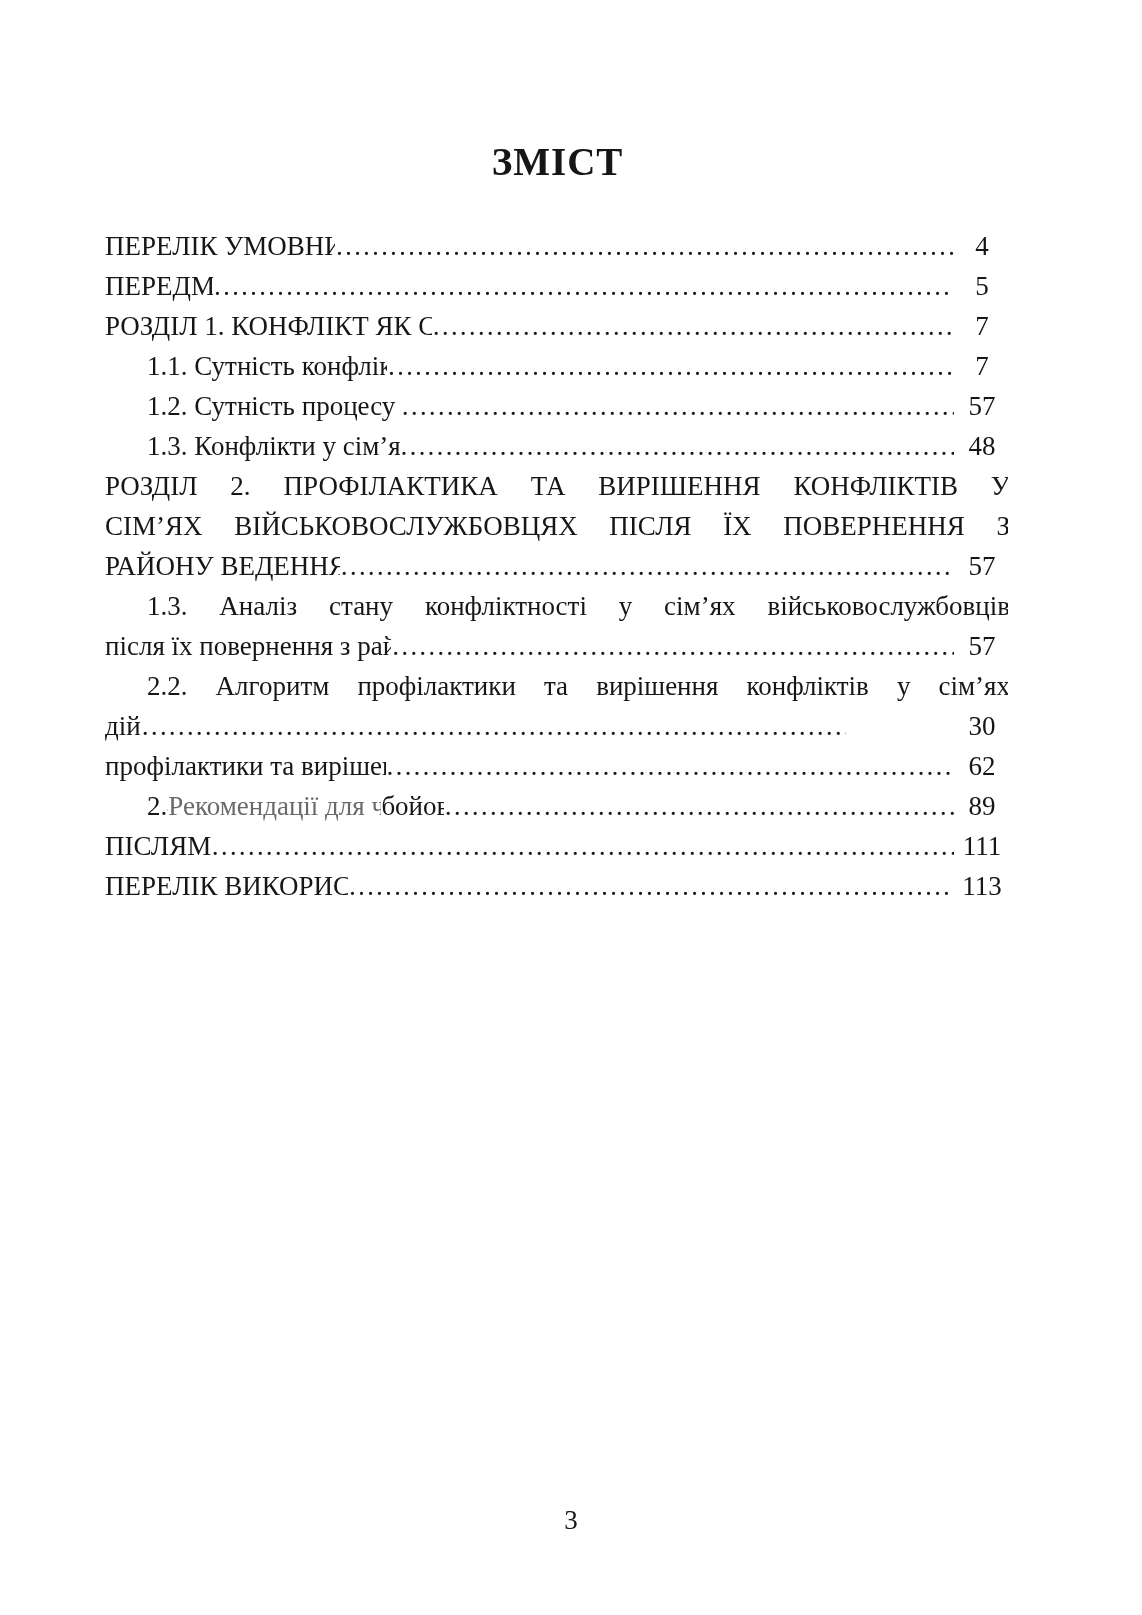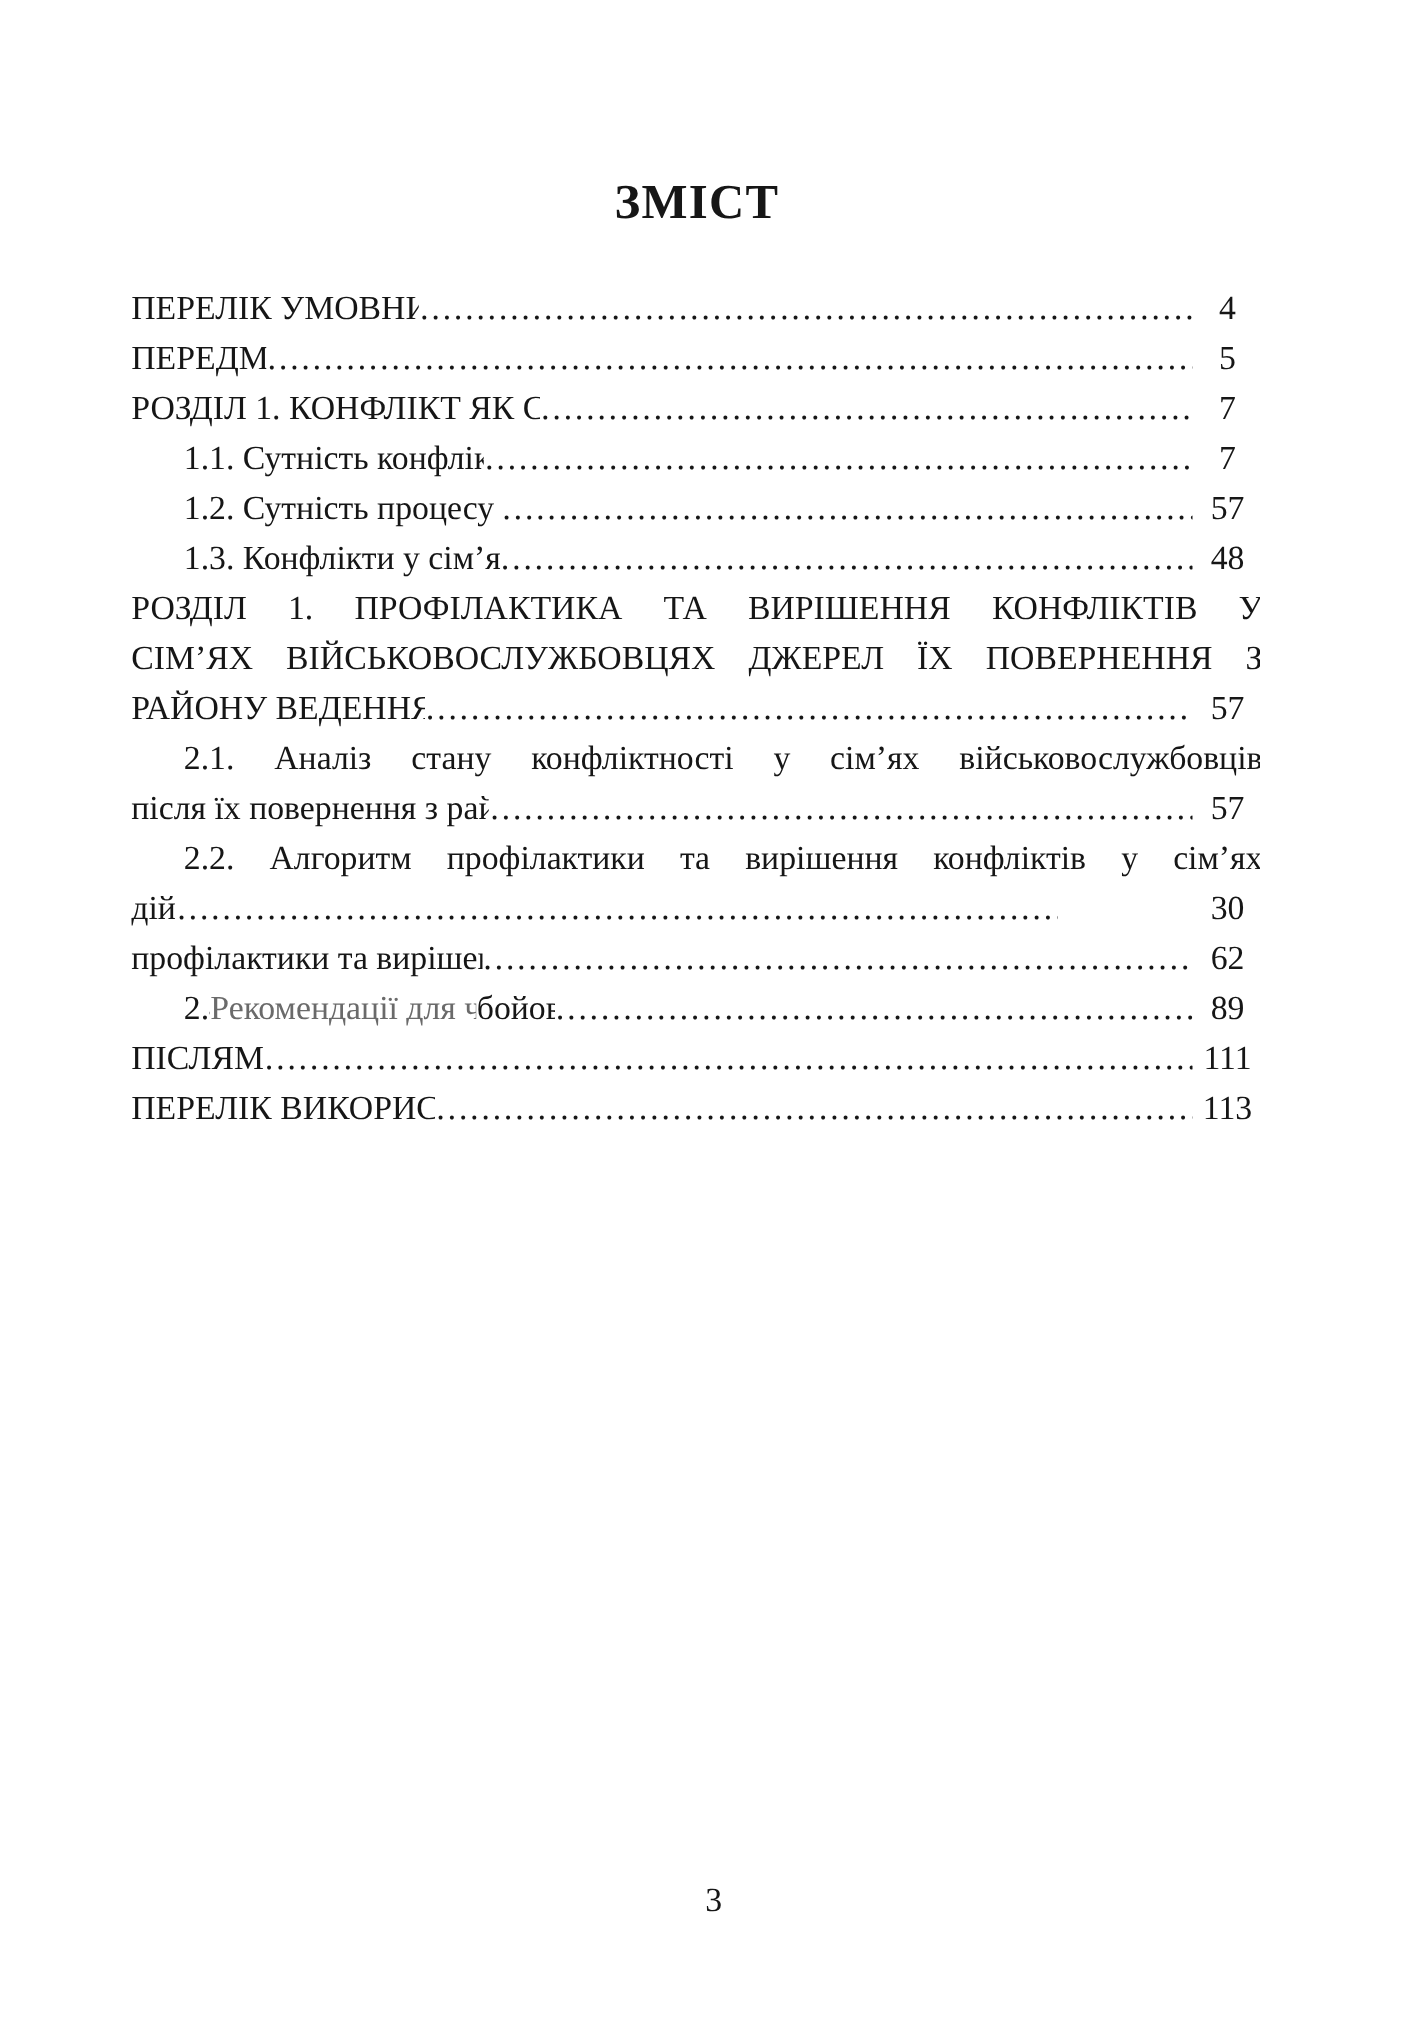--- a/index.html
+++ b/index.html
@@ -124,30 +124,30 @@
       <span class="leader">………………………………………………………………………………………………………………</span>
       <span class="num">57</span>
     </div>
 
     <div class="row indent">
       <span class="t">1.3. Конфлікти у сім’ях військовослужбовців</span>
       <span class="leader">………………………………………………………………………………………………………………</span>
       <span class="num">48</span>
     </div>
 
-    <div class="jrow">РОЗДІЛ 1. ПРОФІЛАКТИКА ТА ВИРІШЕННЯ КОНФЛІКТІВ У</div>
-    <div class="jrow">СІМ’ЯХ ВІЙСЬКОВОСЛУЖБОВЦЯХ ДЖЕРЕЛ ЇХ ПОВЕРНЕННЯ З</div>
+    <div class="jrow">РОЗДІЛ 2. ПРОФІЛАКТИКА ТА ВИРІШЕННЯ КОНФЛІКТІВ У</div>
+    <div class="jrow">СІМ’ЯХ ВІЙСЬКОВОСЛУЖБОВЦЯХ ПІСЛЯ ЇХ ПОВЕРНЕННЯ З</div>
 
     <div class="row">
       <span class="t">РАЙОНУ ВЕДЕННЯ БОЙОВИХ ДІЙ</span>
       <span class="leader">………………………………………………………………………………………………………………</span>
       <span class="num">57</span>
     </div>
 
-    <div class="jrow indent">2.1. Аналіз стану конфліктності у сім’ях військовослужбовців</div>
+    <div class="jrow indent">1.3. Аналіз стану конфліктності у сім’ях військовослужбовців</div>
 
     <div class="row">
       <span class="t">після їх повернення з району ведення бойових дій</span>
       <span class="leader">………………………………………………………………………………………………………………</span>
       <span class="num">57</span>
     </div>
 
     <div class="jrow indent">2.2. Алгоритм профілактики та вирішення конфліктів у сім’ях</div>
 
     <div class="row">

